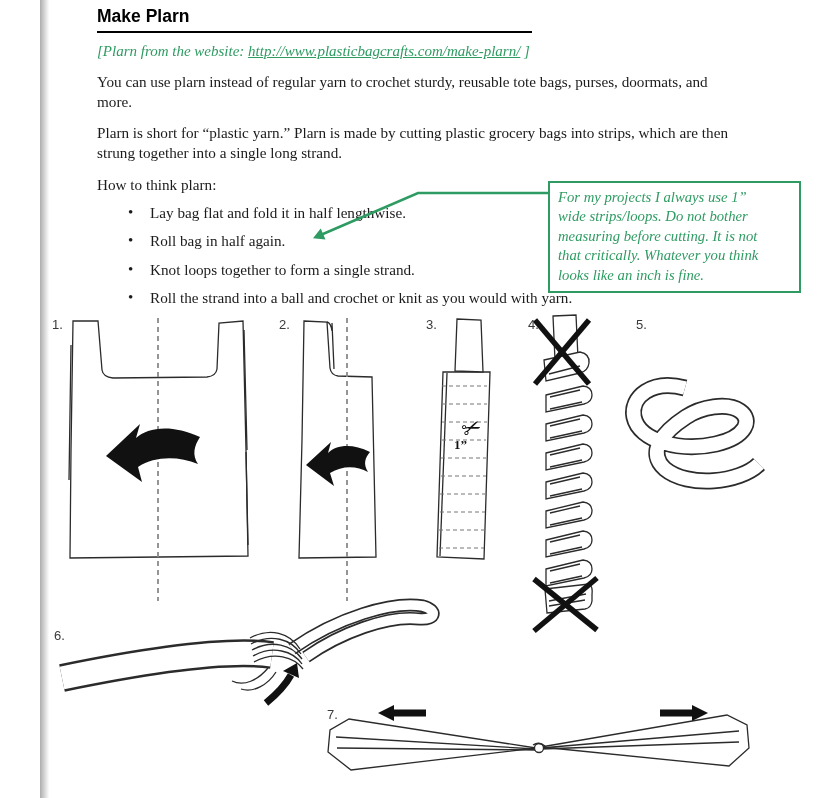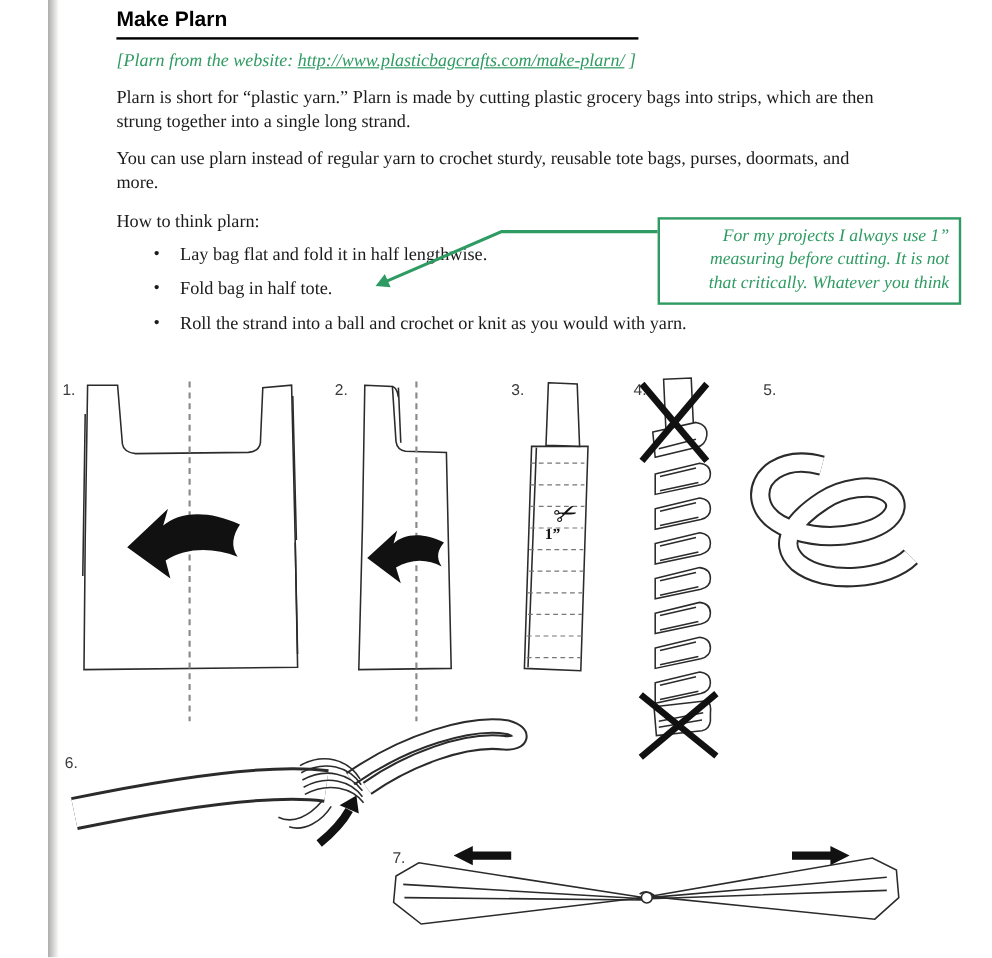--- a/index.html
+++ b/index.html
@@ -22,21 +22,21 @@
   .para { font-size:15.2px; line-height:1.3; margin:0 0 12px 0; width:645px; }
   .intro { margin-bottom:8px; }
   .steps { margin:0; }
   .step { position:relative; padding-left:53px; font-size:15.2px; line-height:1.25; margin-bottom:9.5px; width:600px; }
   .step::before { content:"\2022"; position:absolute; left:31px; top:0; font-size:15px; color:#1b1b1b; }
   .callout {
     position:absolute; left:508px; top:181px; width:253px; box-sizing:border-box;
     border:2px solid #2e9b62; background:#fff; padding:5px 8px 6px 8px;
   }
   .callout-line {
-    color:#2e9b62; font-style:italic; font-size:14.7px; line-height:1.32; text-align:right;
+    color:#2e9b62; font-style:italic; font-size:14.7px; line-height:1.32; text-align:left;
     font-family:"Liberation Serif", serif;
   }
   .arrow-overlay { position:absolute; left:260px; top:180px; }
   .figures { position:absolute; left:0; top:308px; }
   .fig-label { font-family:"Liberation Sans", sans-serif; font-size:13px; fill:#3a3a3a; }
   .cut-label { font-family:"Liberation Serif", serif; font-size:13px; font-weight:bold; fill:#111; }
   .sketch { stroke:#2b2b2b; stroke-width:1.3; fill:#ffffff; }
   .sketch-line { stroke:#2b2b2b; stroke-width:1.3; fill:none; }
   .dashline { stroke:#8a8a8a; stroke-width:1.8; stroke-dasharray:5 4; fill:none; }
   .cutline { stroke:#777; stroke-width:1; stroke-dasharray:4 3; fill:none; }
@@ -51,36 +51,39 @@
 
 <div class="page">
   <div class="edge-shadow"></div>
 
   <div class="content">
     <h1 class="title">Make Plarn</h1>
     <div class="title-rule"></div>
 
     <p class="source-note"><span>[Plarn from the website: </span><a href="#">http://www.plasticbagcrafts.com/make-plarn/</a><span> ]</span></p>
 
+    <p class="para">You can use plarn instead of regular yarn to crochet sturdy, reusable tote bags, purses, doormats, and more.</p>
     <p class="para">Plarn is short for “plastic yarn.” Plarn is made by cutting plastic grocery bags into strips, which are then strung together into a single long strand.</p>
-    <p class="para">You can use plarn instead of regular yarn to crochet sturdy, reusable tote bags, purses, doormats, and more.</p>
 
     <p class="para intro">How to think plarn:</p>
 
     <div class="steps">
       <div class="step">Lay bag flat and fold it in half lengthwise.</div>
-      <div class="step">Fold bag in half tote.</div>
+      <div class="step">Roll bag in half again.</div>
+      <div class="step">Knot loops together to form a single strand.</div>
       <div class="step">Roll the strand into a ball and crochet or knit as you would with yarn.</div>
     </div>
   </div>
 
   <div class="callout">
     <div class="callout-line">For my projects I always use 1”</div>
+    <div class="callout-line">wide strips/loops.  Do not bother</div>
     <div class="callout-line">measuring before cutting.  It is not</div>
     <div class="callout-line">that critically.  Whatever you think</div>
+    <div class="callout-line">looks like an inch is fine.</div>
   </div>
 
   <svg class="arrow-overlay" width="260" height="70" viewBox="0 0 260 70">
     <polyline points="248,13 118,13 16,57" fill="none" stroke="#2e9b62" stroke-width="2.6"></polyline>
     <polygon points="13,58.3 20.7,48.4 25.5,59.4" fill="#2e9b62"></polygon>
   </svg>
 
   <svg class="figures" width="827" height="490" viewBox="0 308 827 490">
 
     <g>

